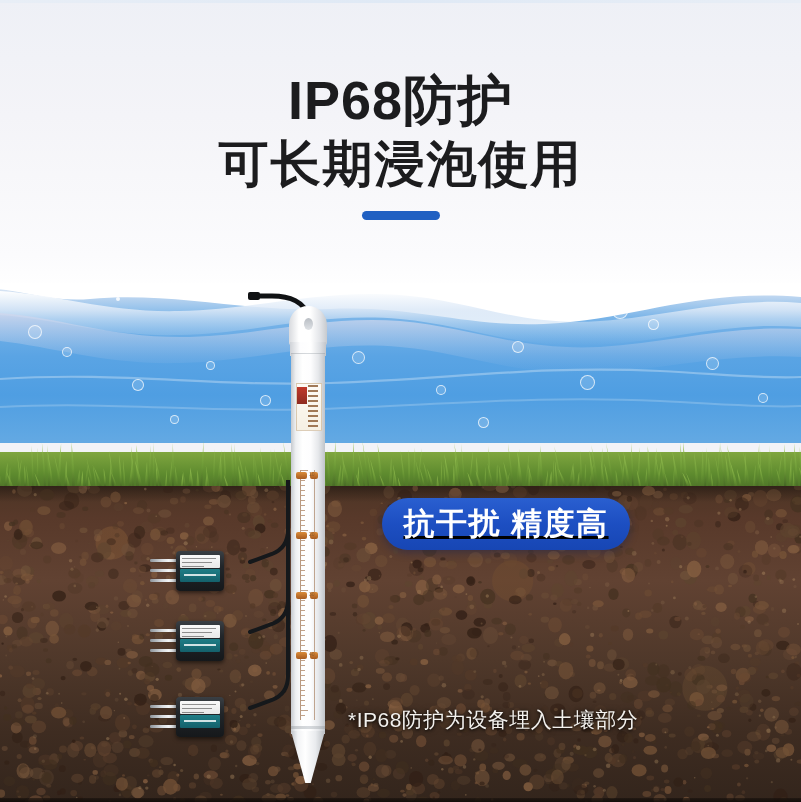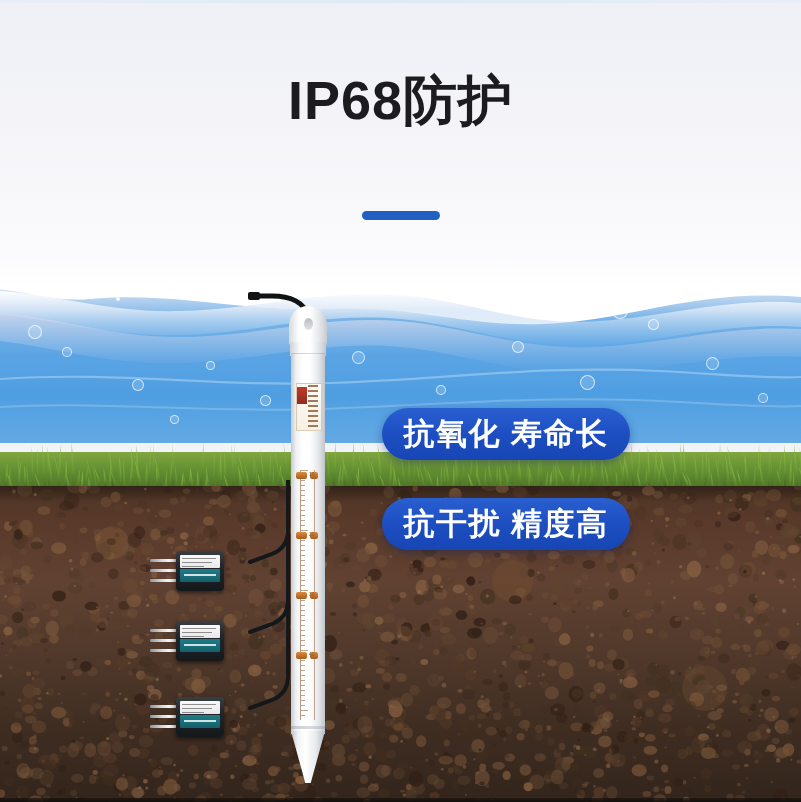--- a/index.html
+++ b/index.html
@@ -115,20 +115,21 @@
     text-shadow:0 1px 3px rgba(0,0,0,.85),0 0 6px rgba(0,0,0,.6);}
 </style>
 </head>
 <body>
 
 <div id="poster">
 
   <div class="header">
     <div class="head-line-top"></div>
     <div class="title1">IP68防护</div>
+    <div class="title2">可长期浸泡使用</div>
     <div class="accentbar"></div>
   </div>
 
   <div class="water">
     <div class="water-body"></div>
     <svg class="wave-svg" viewBox="0 0 801 160" preserveAspectRatio="none">
       <defs>
         <linearGradient id="wg" x1="0" y1="0" x2="0" y2="1">
           <stop offset="0%" stop-color="#ffffff" stop-opacity=".97"></stop>
           <stop offset="35%" stop-color="#dbe8f7" stop-opacity=".85"></stop>
@@ -2255,21 +2256,19 @@
         <div class="scale-num" style="left: 9px; top: 61px;">20</div>
         <div class="marker" style="left: -4px; top: 122px;"></div>
         <div class="marker" style="left: 10px; top: 122px; width: 8px;"></div>
         <div class="scale-num" style="left: 9px; top: 121px;">30</div>
         <div class="marker" style="left: -4px; top: 182px;"></div>
         <div class="marker" style="left: 10px; top: 182px; width: 8px;"></div>
         <div class="scale-num" style="left: 9px; top: 181px;">40</div>
       </div>
   </div>
 
-  <div class="badge" style="left:382px;top:408px;width:248px;">
-    <span>抗氧化 寿命长</span>
-  </div>
-  <div class="badge" style="left:382px;top:498px;width:248px;">
+  <div class="badge" style="left:382px;top:498px;width:248px;text-decoration:underline;">
     <span>抗干扰 精度高</span>
   </div>
 
+  <div class="footnote">*IP68防护为设备埋入土壤部分</div>
 
 </div>
 
 </body></html>

